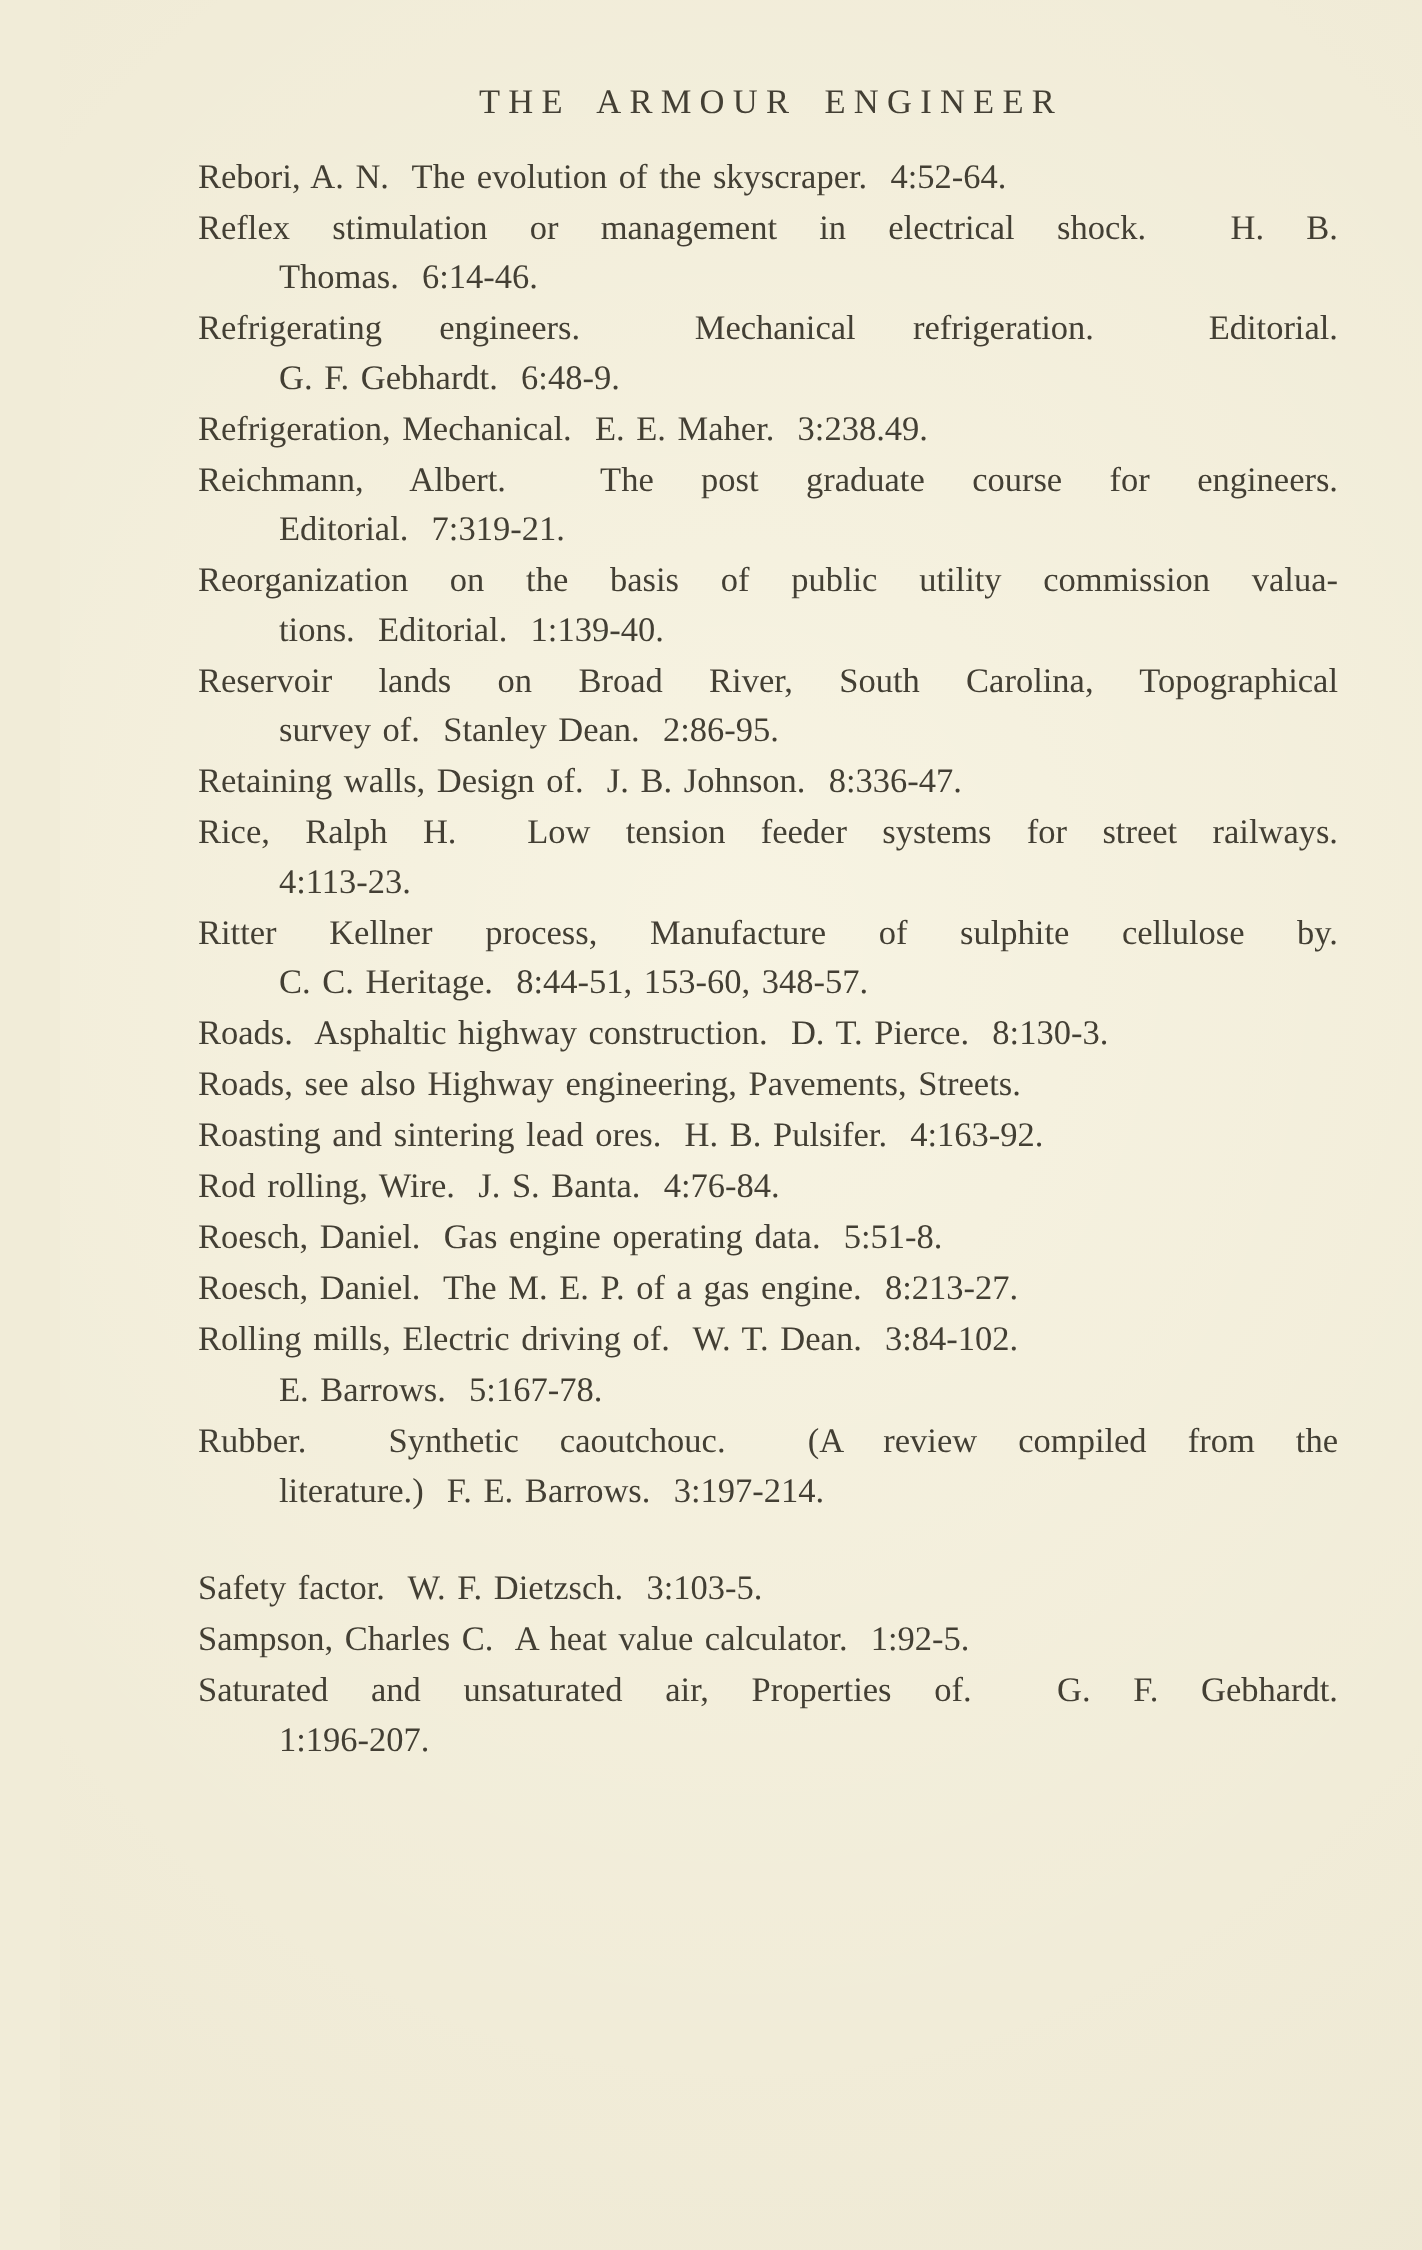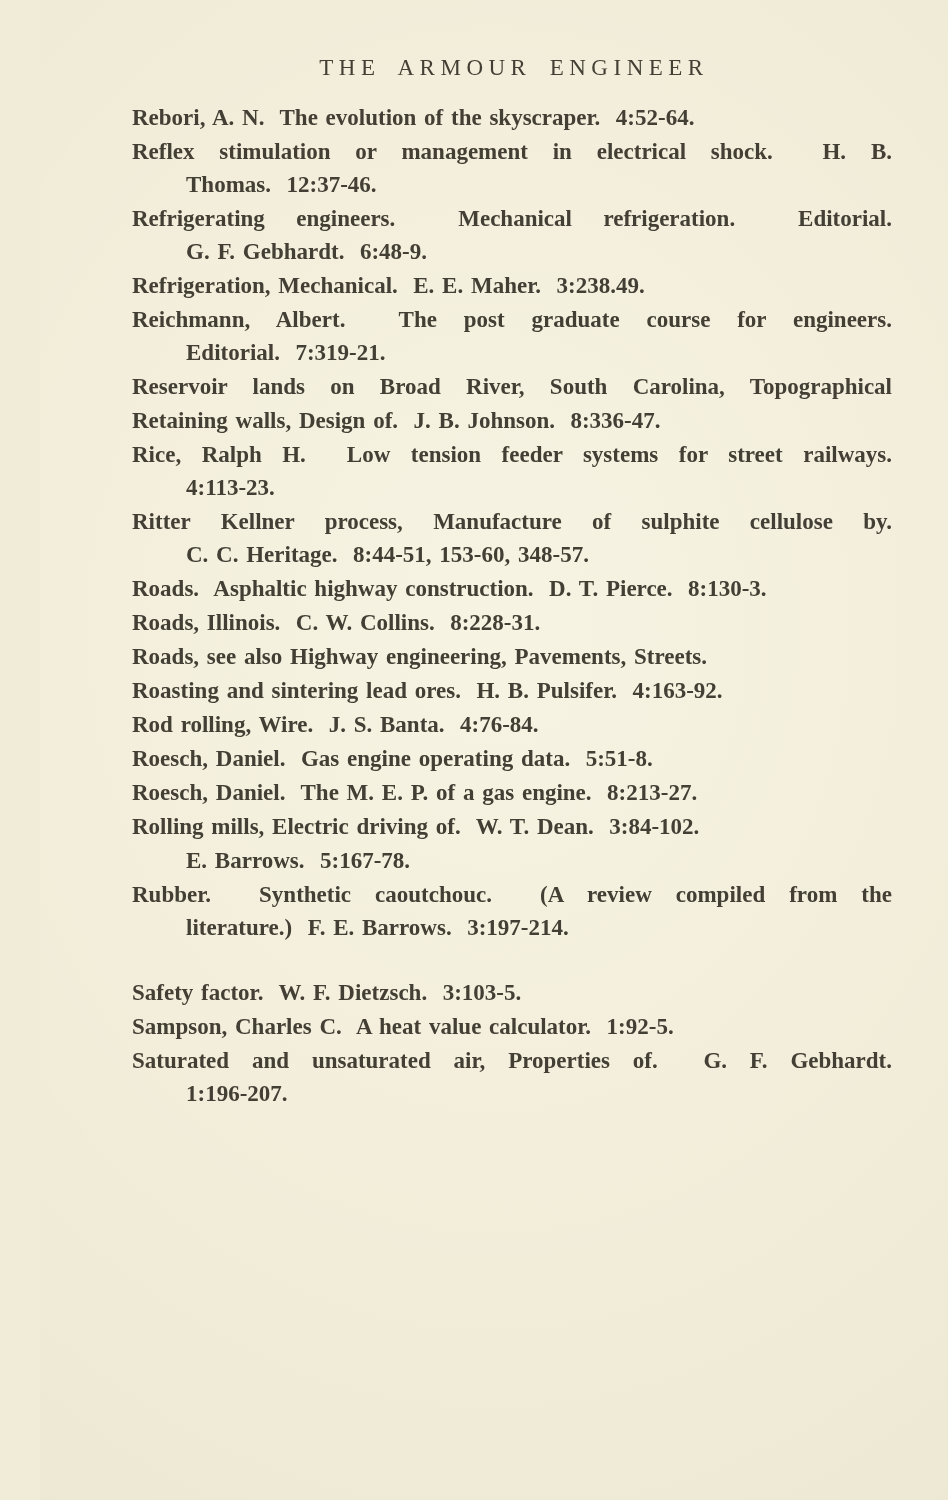--- a/index.html
+++ b/index.html
@@ -45,21 +45,20 @@
     position: absolute;
     top: 101px;
     left: 92px;
     right: 96px;
   }
   .section + .section {
     margin-top: 32px;
   }
   .entry {
     margin-bottom: 1px;
-    font-weight: bold;
   }
   .line {
     font-size: 23px;
     line-height: 33px;
     white-space: pre-wrap;
     word-spacing: 2px;
   }
   .line.justified {
     text-align: justify;
     text-align-last: justify;
@@ -73,52 +72,54 @@
 
 <div class="page">
   <div class="running-head">THE ARMOUR ENGINEER</div>
   <div class="index-list">
       <div class="section">
         <div class="entry">
           <div class="line">Rebori, A. N.  The evolution of the skyscraper.  4:52-64.</div>
         </div>
         <div class="entry">
           <div class="line justified">Reflex stimulation or management in electrical shock.  H. B.</div>
-          <div class="line cont">Thomas.  12:37-46.</div>
+          <div class="line cont">Thomas.  6:14-46.</div>
         </div>
         <div class="entry">
           <div class="line justified">Refrigerating engineers.  Mechanical refrigeration.  Editorial.</div>
           <div class="line cont">G. F. Gebhardt.  6:48-9.</div>
         </div>
         <div class="entry">
           <div class="line">Refrigeration, Mechanical.  E. E. Maher.  3:238.49.</div>
         </div>
         <div class="entry">
           <div class="line justified">Reichmann, Albert.  The post graduate course for engineers.</div>
           <div class="line cont">Editorial.  7:319-21.</div>
         </div>
         <div class="entry">
+          <div class="line justified">Reorganization on the basis of public utility commission valua-</div>
+          <div class="line cont">tions.  Editorial.  1:139-40.</div>
+        </div>
+        <div class="entry">
           <div class="line justified">Reservoir lands on Broad River, South Carolina, Topographical</div>
+          <div class="line cont">survey of.  Stanley Dean.  2:86-95.</div>
         </div>
         <div class="entry">
           <div class="line">Retaining walls, Design of.  J. B. Johnson.  8:336-47.</div>
         </div>
         <div class="entry">
           <div class="line justified">Rice, Ralph H.  Low tension feeder systems for street railways.</div>
           <div class="line cont">4:113-23.</div>
         </div>
         <div class="entry">
           <div class="line justified">Ritter Kellner process, Manufacture of sulphite cellulose by.</div>
           <div class="line cont">C. C. Heritage.  8:44-51, 153-60, 348-57.</div>
         </div>
         <div class="entry">
           <div class="line">Roads.  Asphaltic highway construction.  D. T. Pierce.  8:130-3.</div>
-        </div>
-        <div class="entry">
-          <div class="line">Roads, Illinois.  C. W. Collins.  8:228-31.</div>
         </div>
         <div class="entry">
           <div class="line">Roads, see also Highway engineering, Pavements, Streets.</div>
         </div>
         <div class="entry">
           <div class="line">Roasting and sintering lead ores.  H. B. Pulsifer.  4:163-92.</div>
         </div>
         <div class="entry">
           <div class="line">Rod rolling, Wire.  J. S. Banta.  4:76-84.</div>
         </div>

